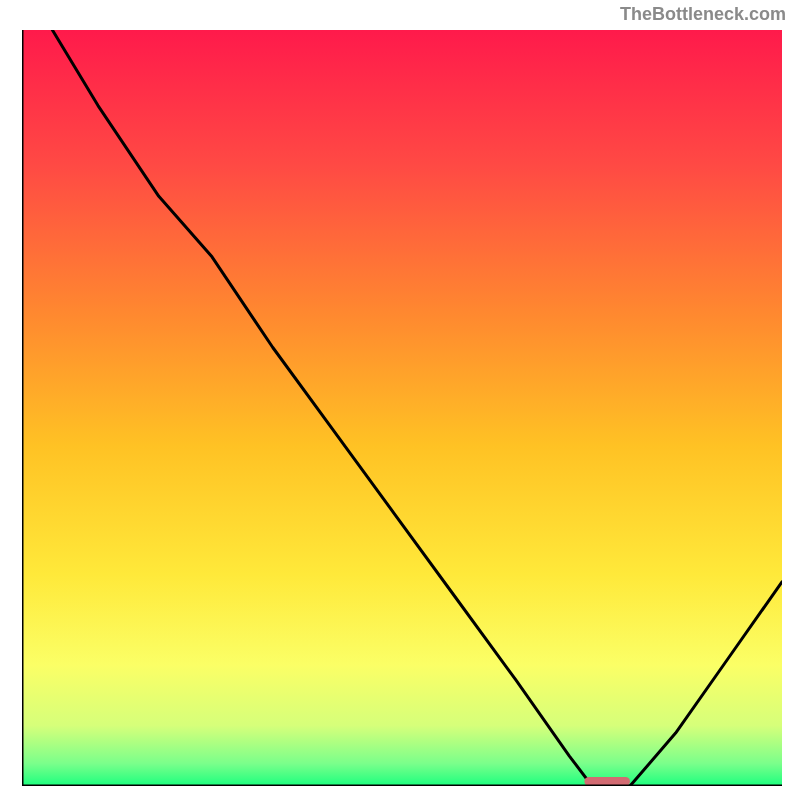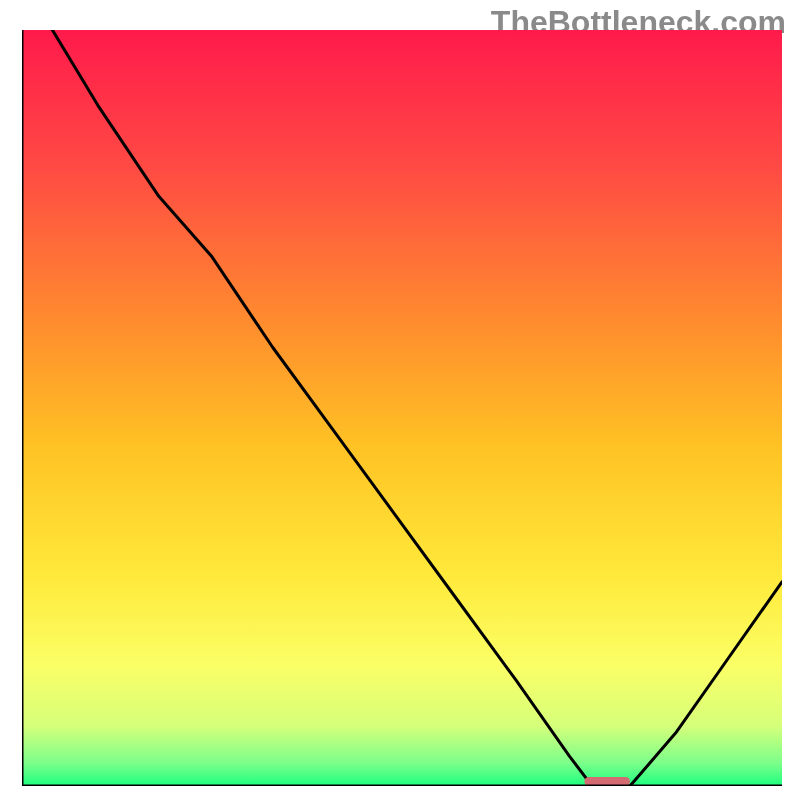--- a/index.html
+++ b/index.html
@@ -13,21 +13,21 @@
   .wrap {
     position: relative;
     width: 800px;
     height: 800px;
   }
   .watermark {
     position: absolute;
     top: 4px;
     right: 14px;
     font-family: Arial, Helvetica, sans-serif;
-    font-size: 32px;
+    font-size: 18px;
     font-weight: bold;
     color: #8a8a8a;
     letter-spacing: 0px;
   }
   .plot {
     position: absolute;
     left: 22px;
     top: 30px;
     width: 760px;
     height: 756px;

